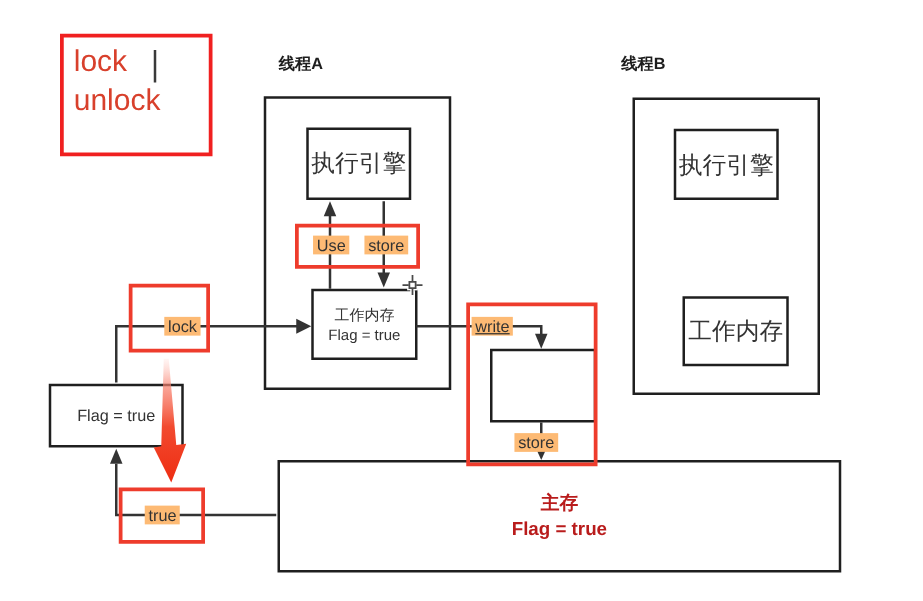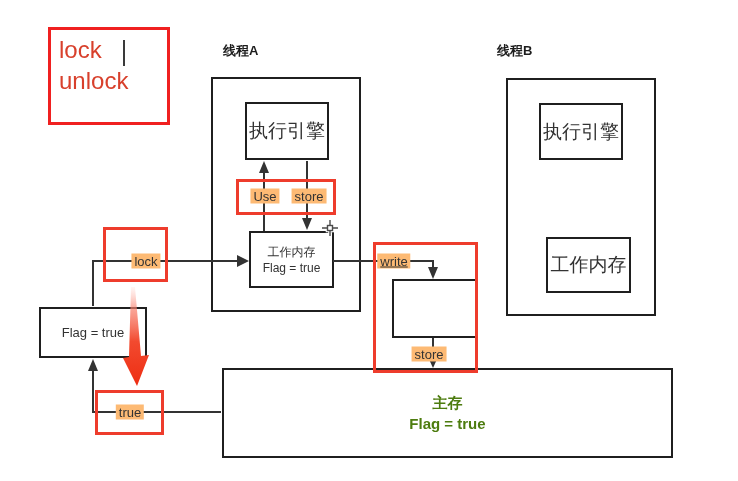--- a/index.html
+++ b/index.html
@@ -20,21 +20,21 @@
   .redbox{z-index:7;}
 
   .linelabel{position:absolute;z-index:8;font-size:13px;color:#333;background:#fdba74;
              padding:0 3px;transform:translate(-50%,-50%);white-space:nowrap;}
 
   #lock-box{position:absolute;left:48px;top:27px;width:122px;height:98px;
             border:3px solid #f02020;box-sizing:border-box;z-index:7;}
   #lock-text{position:absolute;left:8px;top:4px;font-size:24px;line-height:31px;color:#d8402c;}
   #text-caret{position:absolute;left:72px;top:10px;width:2px;height:26px;background:#3a3a3a;}
 
-  #main-memory{flex-direction:column;font-weight:bold;font-size:15px;line-height:21px;color:#4d7c0f;}
+  #main-memory{flex-direction:column;font-weight:bold;font-size:15px;line-height:21px;color:#b91c1c;}
   #flag-box{font-size:13px;}
   #wm-a{flex-direction:column;}
 </style>
 </head>
 <body>
 
 <div id="stage">
 
   <div class="blackbox container-box" style="left:211px;top:77px;width:150px;height:235px;"></div>
   <div class="blackbox container-box" style="left:506px;top:78px;width:150px;height:238px;"></div>

